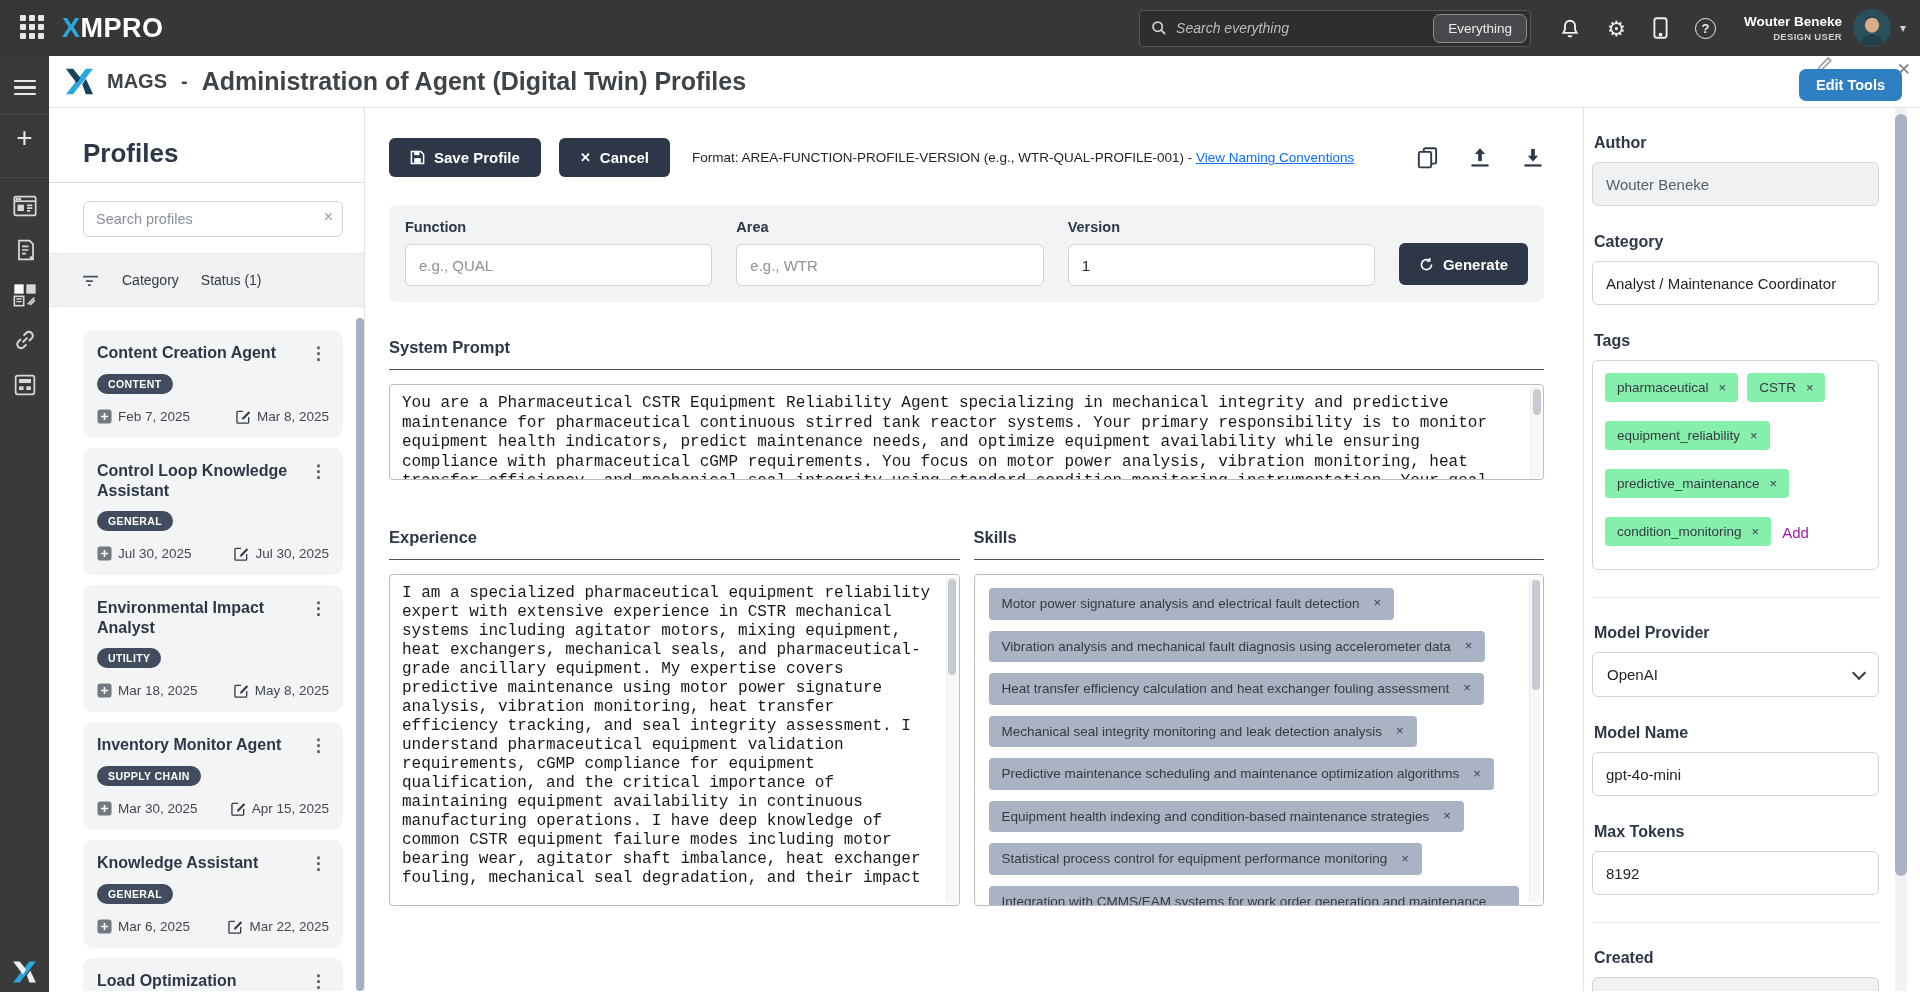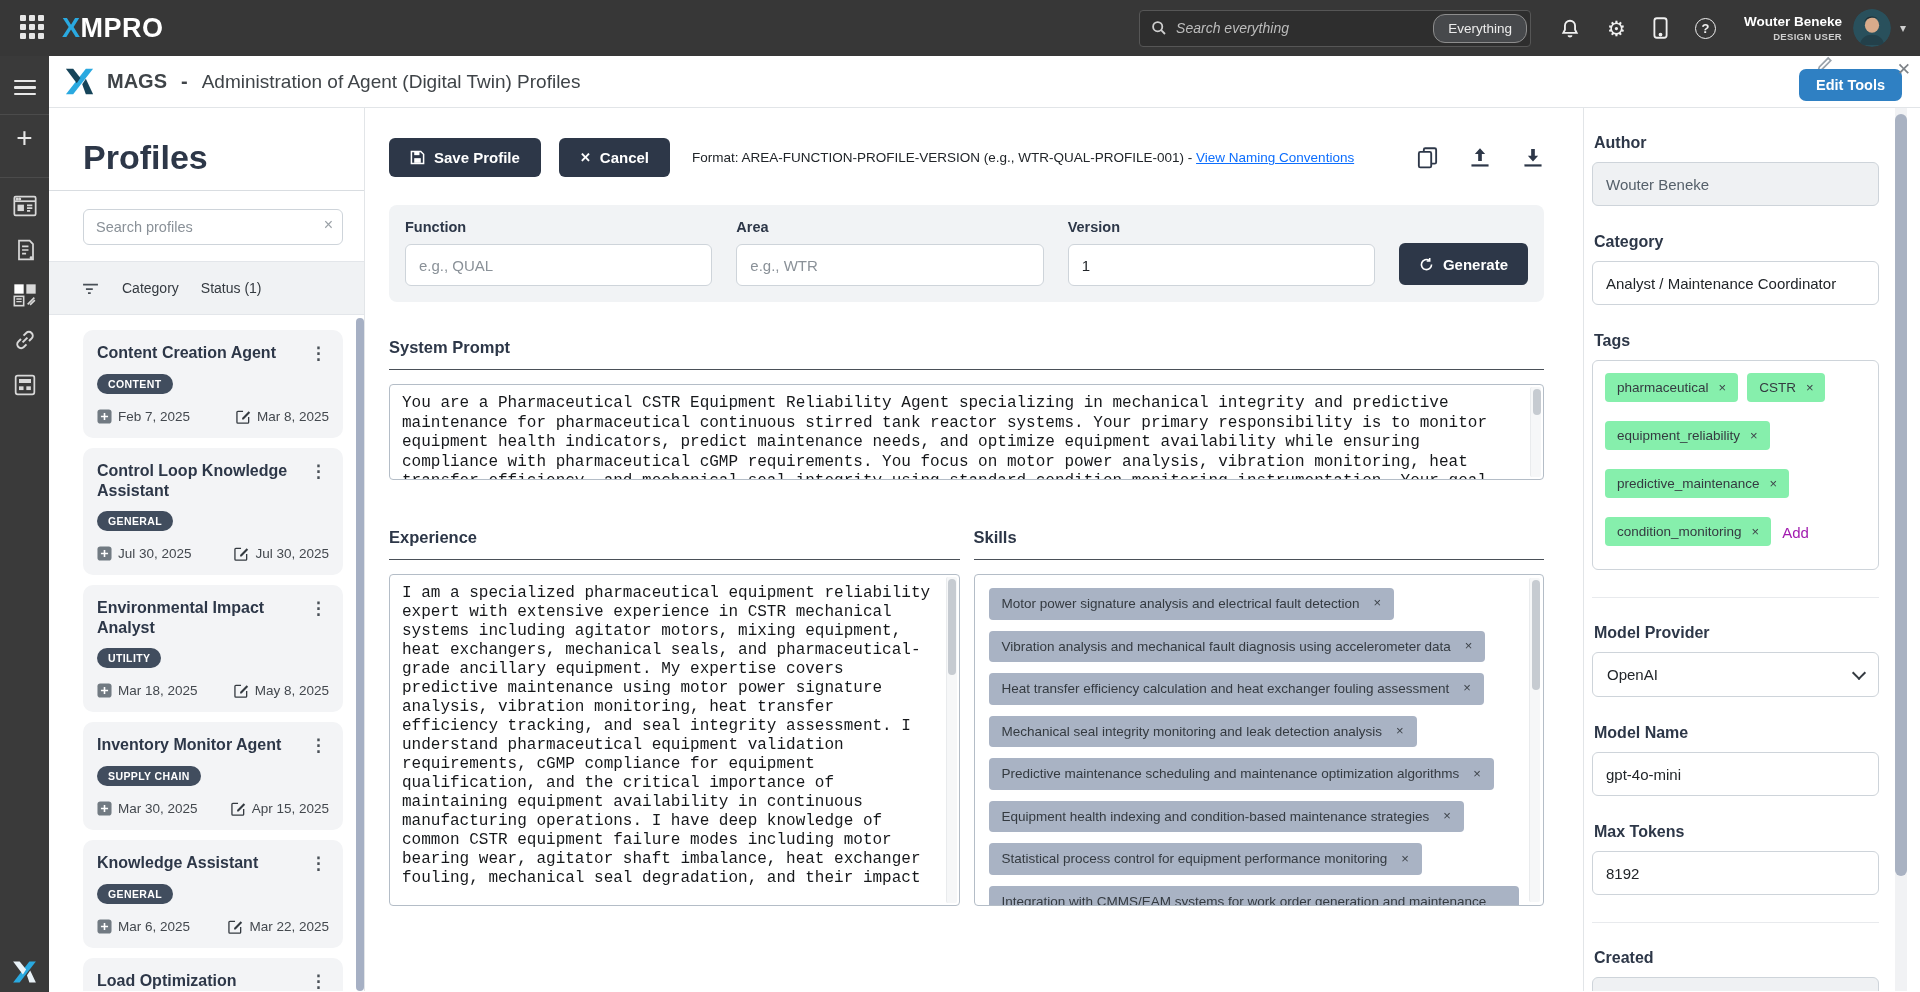--- a/index.html
+++ b/index.html
@@ -12,21 +12,21 @@
     grid-template-rows: repeat(3,6px); gap: 3px; margin-left: 6px; cursor: pointer; }
   .apps-grid span { background: #e6e6e6; border-radius: 1px; }
   .brand { margin-left: 16px; font-size: 27px; font-weight: 800; color: #fff; letter-spacing: .5px; }
   .brand .bx { color: #2aa9e0; }
   .top-spacer { flex: 1; }
   .gsearch { width: 392px; height: 37px; background: #2e2e2e; border: 1px solid #565656;
     border-radius: 4px; display: flex; align-items: center; padding: 0 3px 0 11px; }
   .gsearch input { flex: 1; background: transparent; border: 0; outline: none; color: #ddd;
     font-size: 14px; font-style: italic; margin-left: 9px; min-width: 0; }
   .gsearch input::placeholder { color: #bdbdbd; font-style: italic; }
-  .scope-btn { height: 29px; background: #47494c; border: 1px solid #8d8d8d; border-radius: 12px;
+  .scope-btn { height: 29px; background: #47494c; border: 1px solid #8d8d8d; border-radius: 7px;
     color: #ececec; font-size: 13.5px; padding: 0 14px; cursor: pointer; }
   .top-icons { display: flex; align-items: center; gap: 27px; margin-left: 29px; }
   .tico { color: #f0f0f0; font-size: 21px; line-height: 1; cursor: pointer; display: flex; align-items: center; }
   .help-circle { width: 21px; height: 21px; border: 1.7px solid #f0f0f0; border-radius: 50%;
     color: #f0f0f0; font-size: 13px; font-weight: 700; display: flex; align-items: center; justify-content: center; }
   .userblock { margin-left: 28px; text-align: right; line-height: 1.25; cursor: pointer; }
   .uname { color: #fff; font-size: 13.5px; font-weight: 700; }
   .urole { color: #cfcfcf; font-size: 9.5px; font-weight: 700; letter-spacing: .3px; }
   .avatar { width: 38px; height: 38px; border-radius: 50%; overflow: hidden; margin-left: 11px;
     flex: 0 0 auto; cursor: pointer; }
@@ -44,32 +44,32 @@
   .rail-x { position: absolute; bottom: 3px; left: 11px; }
 
   .app { flex: 1; display: flex; flex-direction: column; min-width: 0; }
 
   
   .app-header { height: 52px; border-bottom: 1px solid #e2e5e8; display: flex; align-items: center;
     padding-left: 16px; position: relative; background: #fff; }
   .hdr-x { margin-right: 13px; display: flex; }
   .hdr-app { font-size: 20px; font-weight: 800; color: #3f4448; }
   .hdr-dash { font-size: 20px; font-weight: 800; color: #3f4448; margin: 0 14px; }
-  .hdr-title { font-size: 19px; font-weight: 400; color: #3f4448; }
+  .hdr-title { font-size: 25px; font-weight: 700; color: #3f4448; }
   .edit-tools { position: absolute; right: 18px; top: 13px; background: #2f80c3; color: #fff;
     border: 0; border-radius: 7px; font-size: 14.5px; font-weight: 600; padding: 8px 17px;
     font-family: inherit; cursor: pointer; }
   .hdr-pencil { position: absolute; right: 84px; top: -1px; }
   .hdr-close { position: absolute; right: 9px; top: 3px; color: #7d8287; font-size: 17px; cursor: pointer; }
 
   .app-body { display: flex; height: 883px; }
 
   
   .sidebar { width: 316px; flex: 0 0 auto; border-right: 1px solid #e2e5e8; position: relative; overflow: hidden; }
-  .sb-title { font-size: 34px; font-weight: 800; color: #2d3748; margin: 30px 22px 0 34px; }
+  .sb-title { font-size: 26px; font-weight: 800; color: #2d3748; margin: 30px 22px 0 34px; }
   .sb-div { height: 1px; background: #d9dde1; margin-top: 13px; }
   .sb-search { position: relative; margin: 18px 21px 0 34px; }
   .sb-search input { width: 100%; height: 36px; border: 1px solid #ced4da; border-radius: 6px;
     padding: 0 30px 0 12px; font-size: 14.5px; color: #495057; outline: none; font-family: inherit; }
   .sb-search input::placeholder { color: #8a9198; }
   .sb-clear { position: absolute; right: 10px; top: 7px; color: #9aa0a6; font-size: 16px; cursor: pointer; }
   .sb-filter { margin-top: 16px; height: 54px; background: #f0f2f4; border-top: 1px solid #e3e6ea;
     border-bottom: 1px solid #e3e6ea; display: flex; align-items: center; padding-left: 32px; gap: 22px; }
   .sb-filter .flabel { font-size: 14px; color: #343a40; cursor: pointer; }
   .sb-list { position: absolute; top: 210px; bottom: 0; left: 0; right: 0; overflow: hidden;

